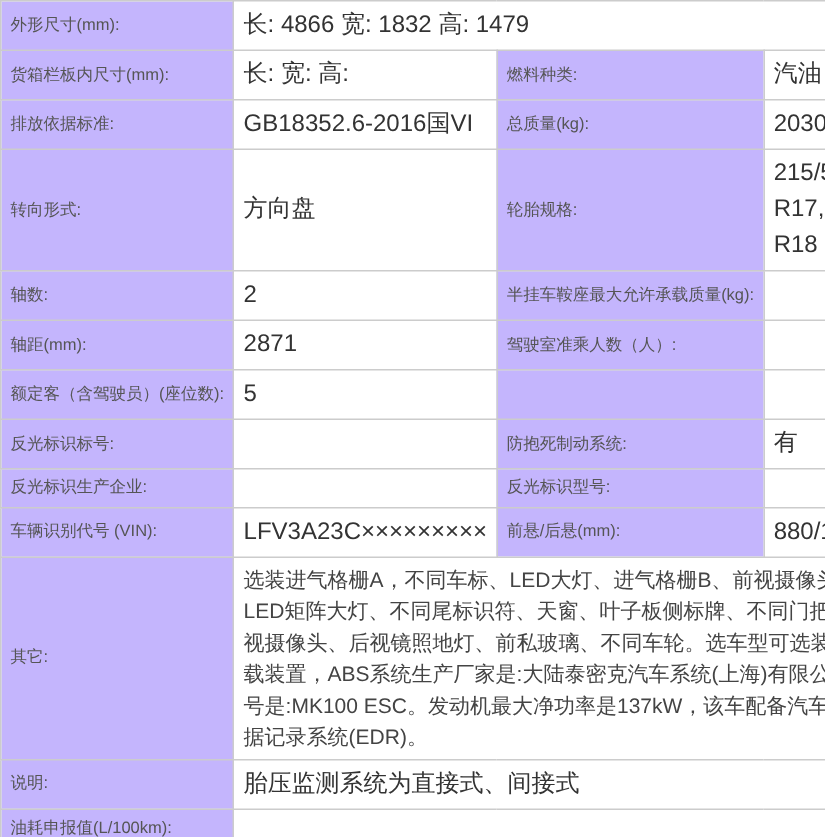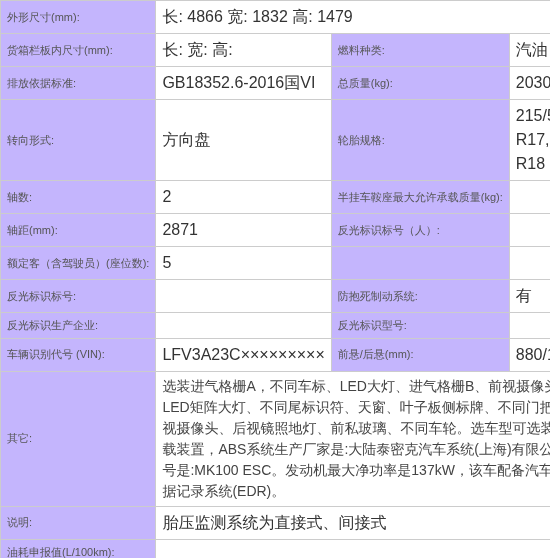--- a/index.html
+++ b/index.html
@@ -78,21 +78,21 @@
   <tr>
     <td class="label-cell">轴数:</td>
     <td class="value-cell">2</td>
     <td class="label-cell">半挂车鞍座最大允许承载质量(kg):</td>
     <td class="value-cell"></td>
   </tr>
 
   <tr>
     <td class="label-cell">轴距(mm):</td>
     <td class="value-cell">2871</td>
-    <td class="label-cell">反光标识标号（人）:</td>
+    <td class="label-cell">驾驶室准乘人数（人）:</td>
     <td class="value-cell"></td>
   </tr>
 
 
 
   <tr>
     <td class="label-cell">额定客（含驾驶员）(座位数):</td>
     <td class="value-cell">5</td>
     <td class="label-cell"></td>
     <td class="value-cell"></td>

